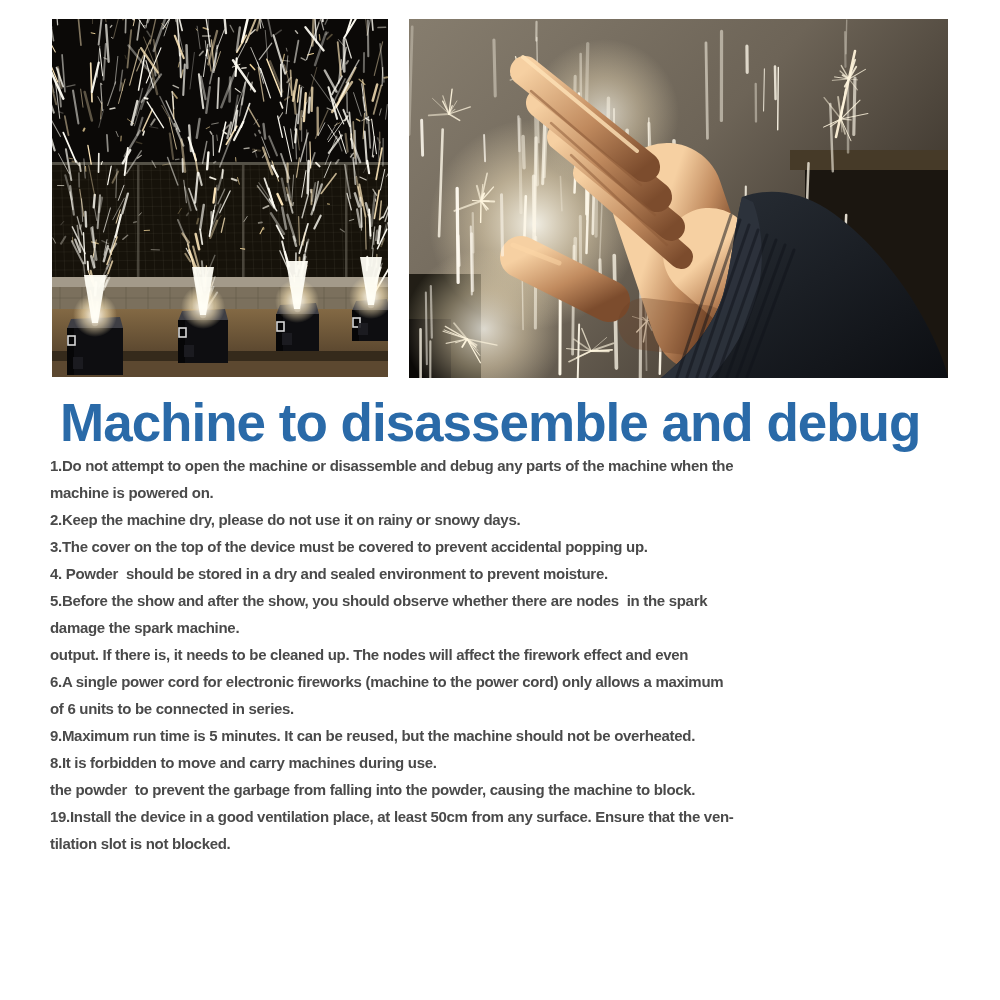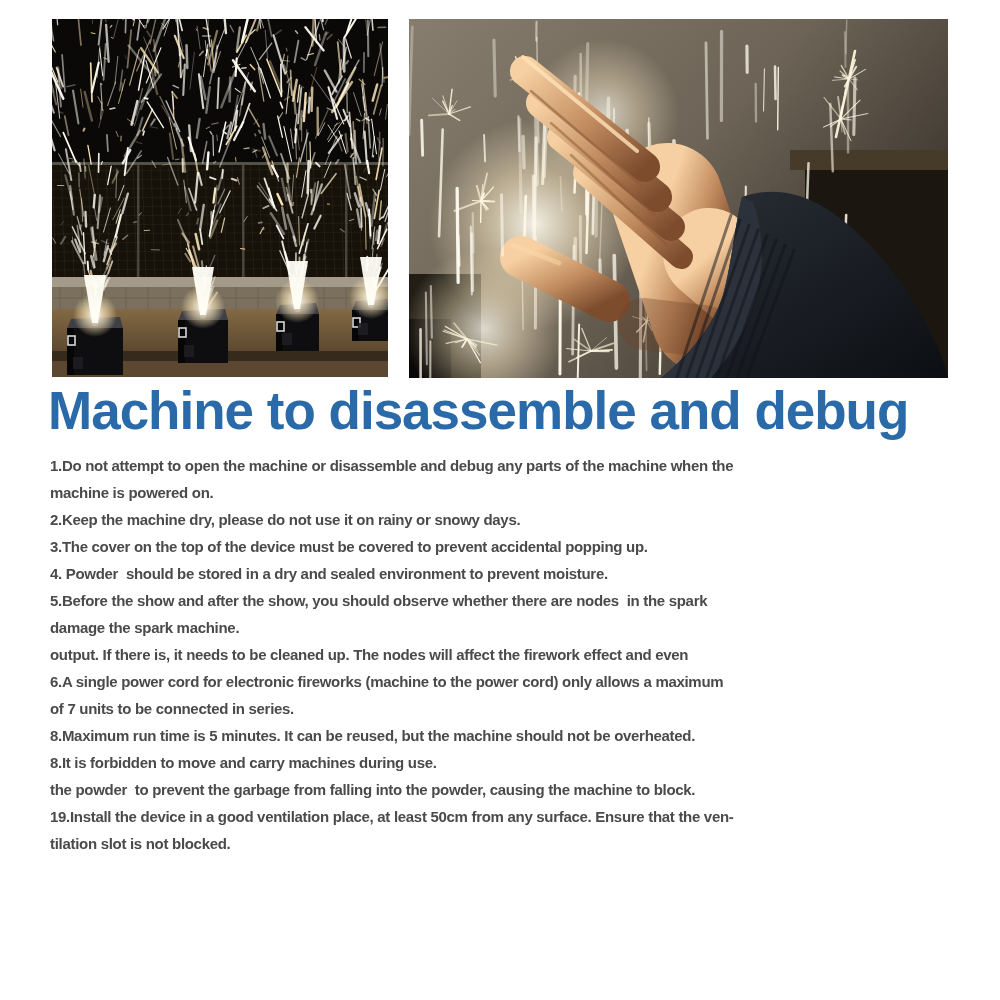--- a/index.html
+++ b/index.html
@@ -2,21 +2,21 @@
 <html><head>
 <meta charset="utf-8">
 <style>
   html,body{margin:0;padding:0}
   body{width:1000px;height:1000px;background:#ffffff;position:relative;overflow:hidden;
        font-family:"Liberation Sans",sans-serif}
   .photo{position:absolute;margin:0;padding:0;overflow:hidden;background:#0b0907}
   .photo svg{display:block;width:100%;height:100%}
   .photo-left{left:52px;top:19px;width:336px;height:358px}
   .photo-right{left:409px;top:19px;width:539px;height:359px}
-  .title{position:absolute;left:48px;top:381px;margin:0;font-weight:bold;font-size:53px;
+  .title{position:absolute;left:48px;top:381px;margin:12px;font-weight:bold;font-size:53px;
          line-height:1.12;letter-spacing:-1px;white-space:nowrap}
   .instructions{position:absolute;left:50px;top:452px;width:910px}
   .instr-line{font-weight:bold;font-size:15px;line-height:27px;letter-spacing:-0.3px;white-space:pre}
 </style>
 </head>
 <body>
 
 <figure class="photo photo-left">
   <svg viewBox="0 0 336 358" preserveAspectRatio="none">
     <defs>
@@ -1091,19 +1091,19 @@
 <div class="instructions" style="color: rgb(74, 74, 74);">
     <div class="instr-line">1.Do not attempt to open the machine or disassemble and debug any parts of the machine when the</div>
     <div class="instr-line">machine is powered on.</div>
     <div class="instr-line">2.Keep the machine dry, please do not use it on rainy or snowy days.</div>
     <div class="instr-line">3.The cover on the top of the device must be covered to prevent accidental popping up.</div>
     <div class="instr-line">4. Powder  should be stored in a dry and sealed environment to prevent moisture.</div>
     <div class="instr-line">5.Before the show and after the show, you should observe whether there are nodes  in the spark</div>
     <div class="instr-line">damage the spark machine.</div>
     <div class="instr-line">output. If there is, it needs to be cleaned up. The nodes will affect the firework effect and even</div>
     <div class="instr-line">6.A single power cord for electronic fireworks (machine to the power cord) only allows a maximum</div>
-    <div class="instr-line">of 7 units to be connected in series.</div>
-    <div class="instr-line">8.Maximum run time is 5 minutes. It can be reused, but the machine should not be overheated.</div>
+    <div class="instr-line">of 6 units to be connected in series.</div>
+    <div class="instr-line">9.Maximum run time is 5 minutes. It can be reused, but the machine should not be overheated.</div>
     <div class="instr-line">8.It is forbidden to move and carry machines during use.</div>
     <div class="instr-line">the powder  to prevent the garbage from falling into the powder, causing the machine to block.</div>
     <div class="instr-line">19.Install the device in a good ventilation place, at least 50cm from any surface. Ensure that the ven-</div>
     <div class="instr-line">tilation slot is not blocked.</div>
   </div>
 
 </body></html>

